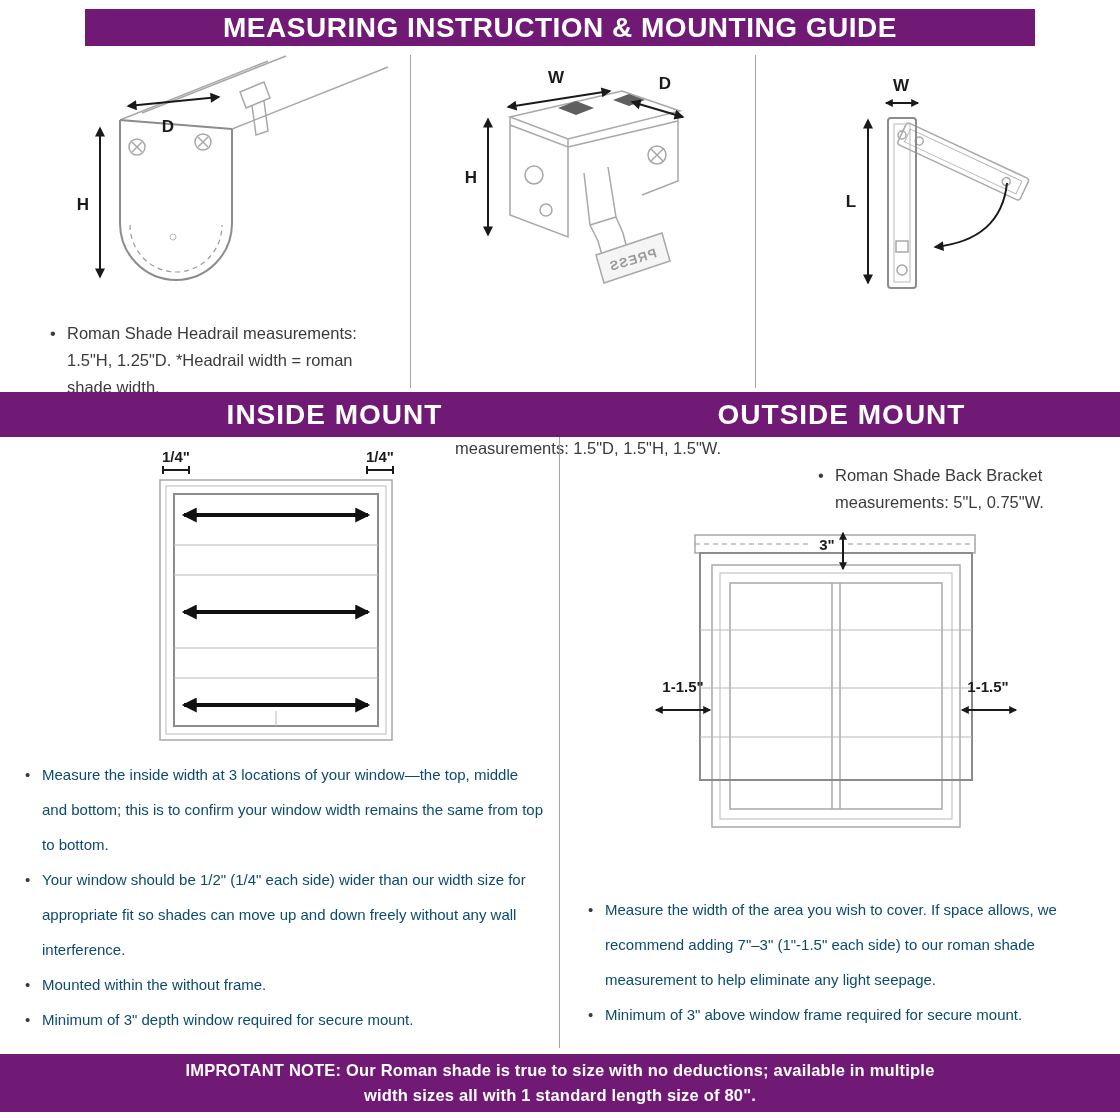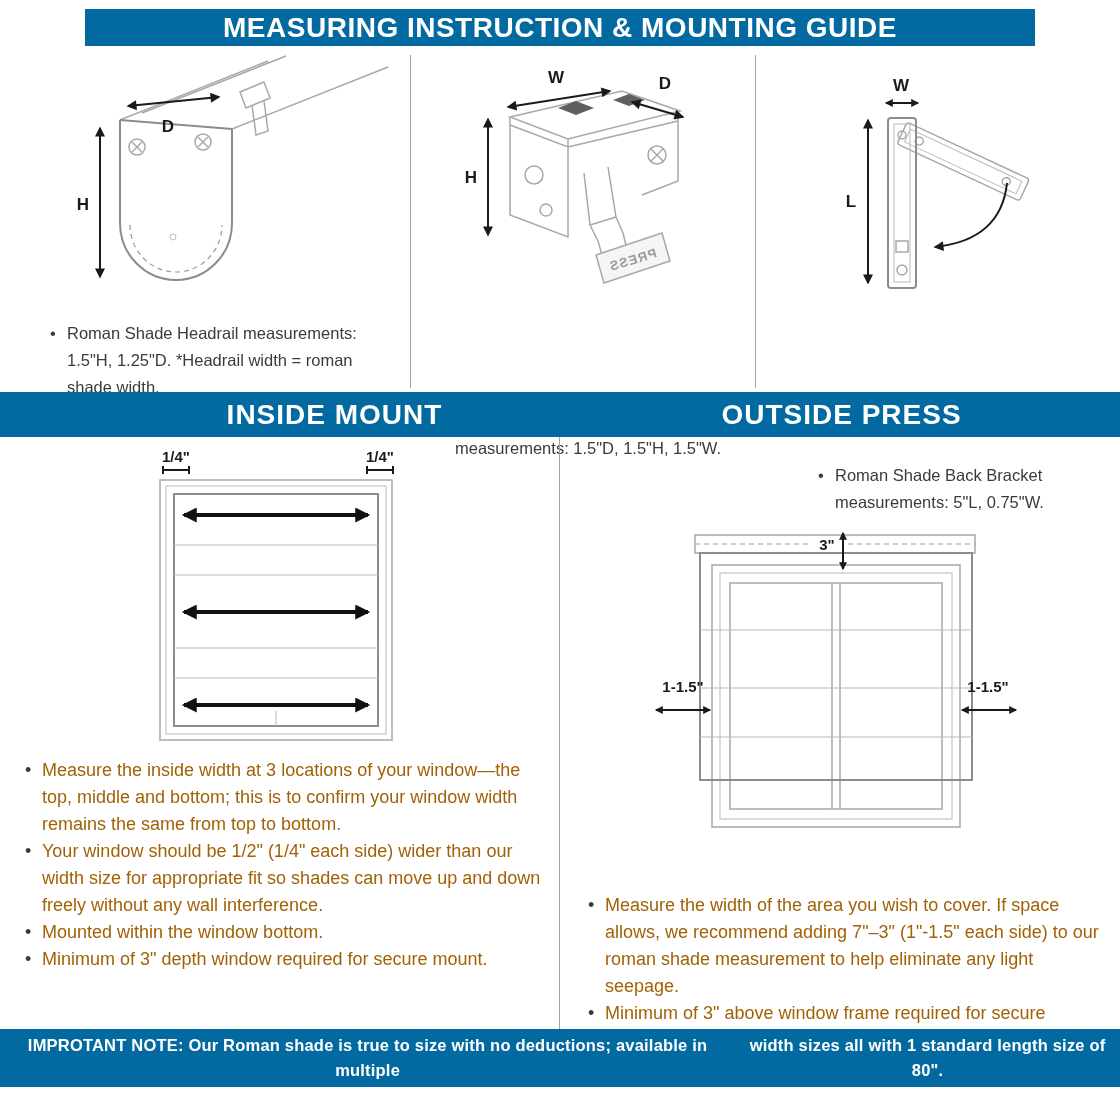--- a/index.html
+++ b/index.html
@@ -1,37 +1,37 @@
 <!DOCTYPE html>
 <html><head>
 <meta charset="utf-8">
 <style>
   *{margin:0;padding:0;box-sizing:border-box}
   html,body{background:#fff}
   body{font-family:"Liberation Sans",sans-serif;color:#3b3b3b}
   .page{position:relative;width:1120px;height:1120px;background:#fff;overflow:hidden}
 
-  .bar{background:#0369a1;color:#fff;font-weight:bold;display:flex;align-items:center;justify-content:center}
+  .bar{background:#701a75;color:#fff;font-weight:bold;display:flex;align-items:center;justify-content:center}
   .title-bar{position:absolute;left:85px;top:9px;width:950px;height:37px;font-size:28px;letter-spacing:.5px}
   .mount-header{position:absolute;top:392px;height:45px;font-size:28px;letter-spacing:1px}
   .inside-header{left:0;width:669px}
   .outside-header{left:563px;width:557px}
-  .footer-bar{position:absolute;left:0;top:1029px;width:1120px;height:58px;flex-direction:row;font-size:16.5px;line-height:25px;letter-spacing:.2px;text-align:center}
+  .footer-bar{position:absolute;left:0;top:1054px;width:1120px;height:58px;flex-direction:column;font-size:16.5px;line-height:25px;letter-spacing:.2px;text-align:center}
 
   .vdiv{position:absolute;width:1px;background:#a3a3a3}
   .vdiv.t1{left:410px;top:55px;height:333px}
   .vdiv.t2{left:755px;top:55px;height:333px}
   .vdiv.mid{left:559px;top:437px;height:611px}
 
   .caption{position:absolute;font-size:16.5px;line-height:27px;color:#3b3b3b}
   .blt{position:relative;padding-left:17px}
   .blt::before{content:"\2022";position:absolute;left:0;top:0;color:#3b3b3b}
   .cap-line{white-space:nowrap}
 
-  .bullets{position:absolute;font-size:18px;line-height:27px;color:#a16207}
+  .bullets{position:absolute;font-size:15px;line-height:35px;color:#0c4a6e}
   .bullets .bitem{margin:0}
   .bullets-inside{left:25px;top:757px;width:522px}
   .bullets-outside{left:588px;top:892px;width:516px}
 
   .diag{position:absolute}
   svg text{font-family:"Liberation Sans",sans-serif}
   .dw{stroke:#a8a8a8;fill:none;stroke-width:1.5}
   .dw2{stroke:#8c8c8c;fill:none;stroke-width:2}
   .dwl{stroke:#b9b9b9;fill:none;stroke-width:1}
   .dash{stroke:#9a9a9a;fill:none;stroke-width:1.2;stroke-dasharray:5 4}
@@ -178,21 +178,21 @@
   </svg>
   <div class="caption blt" style="left:818px;top:327px">
     <div class="cap-line">Roman Shade Back Bracket</div>
     <div class="cap-line">measurements: 5"L, 0.75"W.</div>
   </div>
 
   <div class="bar mount-header inside-header">
     <span>INSIDE MOUNT</span>
   </div>
   <div class="bar mount-header outside-header">
-    <span>OUTSIDE PRESS</span>
+    <span>OUTSIDE MOUNT</span>
   </div>
   <div class="vdiv mid"></div>
 
   <svg class="diag" style="left:120px;top:445px" width="330" height="310" viewBox="0 0 330 310">
 
     <text class="lbl15" x="56" y="17">1/4"</text>
     <path class="arr" d="M43,21 V29 M43,25 H69 M69,21 V29" stroke-width="1.5"></path>
     <text class="lbl15" x="260" y="17">1/4"</text>
     <path class="arr" d="M247,21 V29 M247,25 H273 M273,21 V29" stroke-width="1.5"></path>
 
@@ -211,21 +211,21 @@
     </g>
 
     <line class="arrb" x1="64" y1="70" x2="248" y2="70" marker-start="url(#ahb)" marker-end="url(#ahb)"></line>
     <line class="arrb" x1="64" y1="167" x2="248" y2="167" marker-start="url(#ahb)" marker-end="url(#ahb)"></line>
     <line class="arrb" x1="64" y1="260" x2="248" y2="260" marker-start="url(#ahb)" marker-end="url(#ahb)"></line>
   </svg>
 
   <div class="bullets bullets-inside">
     <div class="blt bitem">Measure the inside width at 3 locations of your window—the top, middle and bottom; this is to confirm your window width remains the same from top to bottom.</div>
     <div class="blt bitem">Your window should be 1/2" (1/4" each side) wider than our width size for appropriate fit so shades can move up and down freely without any wall interference.</div>
-    <div class="blt bitem">Mounted within the window bottom.</div>
+    <div class="blt bitem">Mounted within the without frame.</div>
     <div class="blt bitem">Minimum of 3" depth window required for secure mount.</div>
   </div>
 
   <svg class="diag" style="left:600px;top:525px" width="460" height="310" viewBox="0 0 460 310">
 
     <g>
       <rect class="dw" x="112" y="40" width="248" height="262"></rect>
       <rect class="dwl" x="120" y="48" width="232" height="246"></rect>
       <rect class="dw" x="130" y="58" width="212" height="226"></rect>
       <line class="dw" x1="232" y1="58" x2="232" y2="284"></line>

